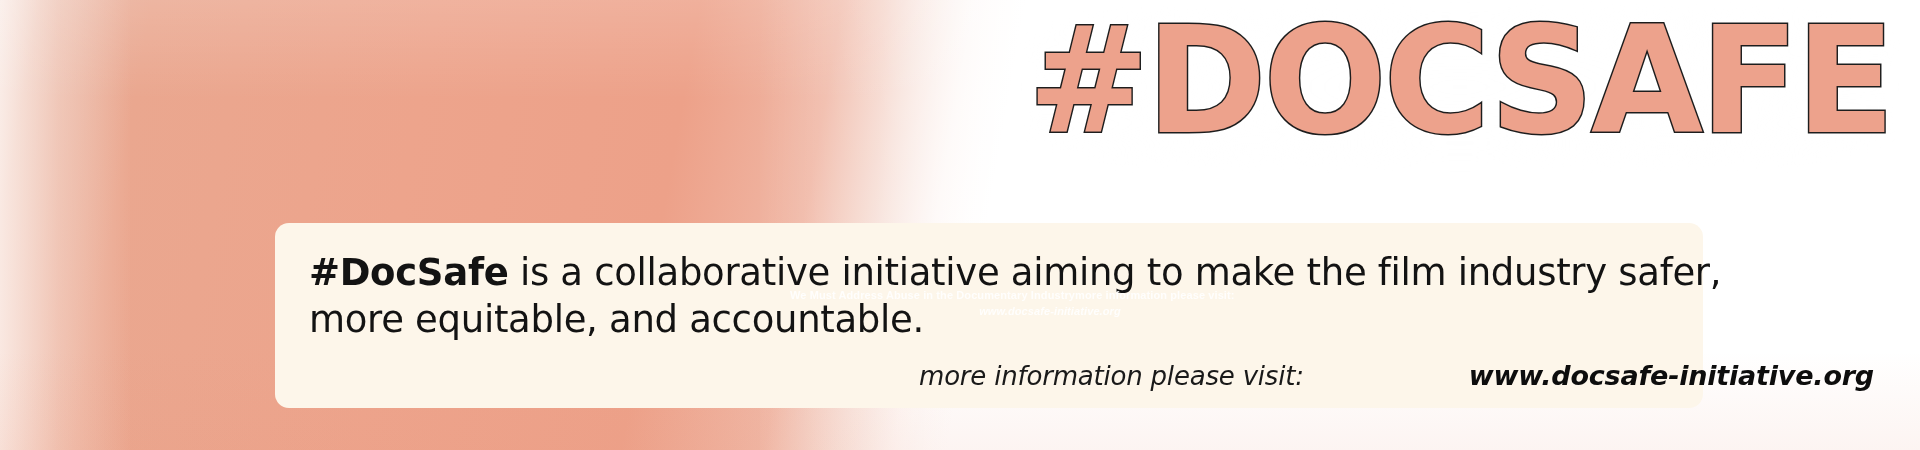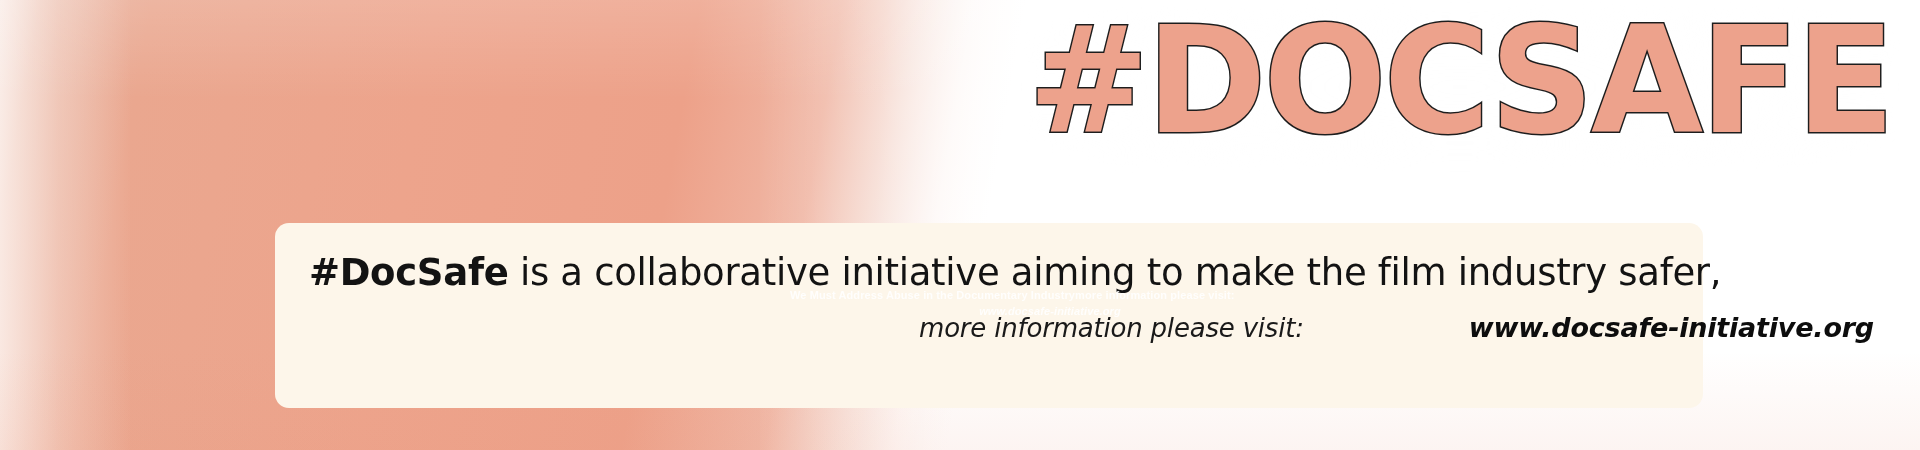--- a/index.html
+++ b/index.html
@@ -192,20 +192,21 @@
   <div class="logo-wrap">
     <div class="logo-glow"></div>
     <svg class="logo-svg" viewBox="0 0 880 160">
       <text x="8" y="124" textLength="864" lengthAdjust="spacingAndGlyphs">#DOCSAFE</text>
     </svg>
   </div>
 
   <div class="card">
     <div class="card-body">
       <div><span class="lead">#DocSafe</span><span> is a collaborative initiative aiming to make the film industry safer,</span></div>
+      <div>more equitable, and accountable.</div>
     </div>
     <div class="card-footer">
       <span class="visit-label">more information please visit:</span>
       <span class="visit-url">www.docsafe-initiative.org</span>
     </div>
   </div>
 
   <div class="watermark">
     <div class="wm-row">
       <span class="watermark-line">We Must Address Abuse in the Documentary Industry</span>

